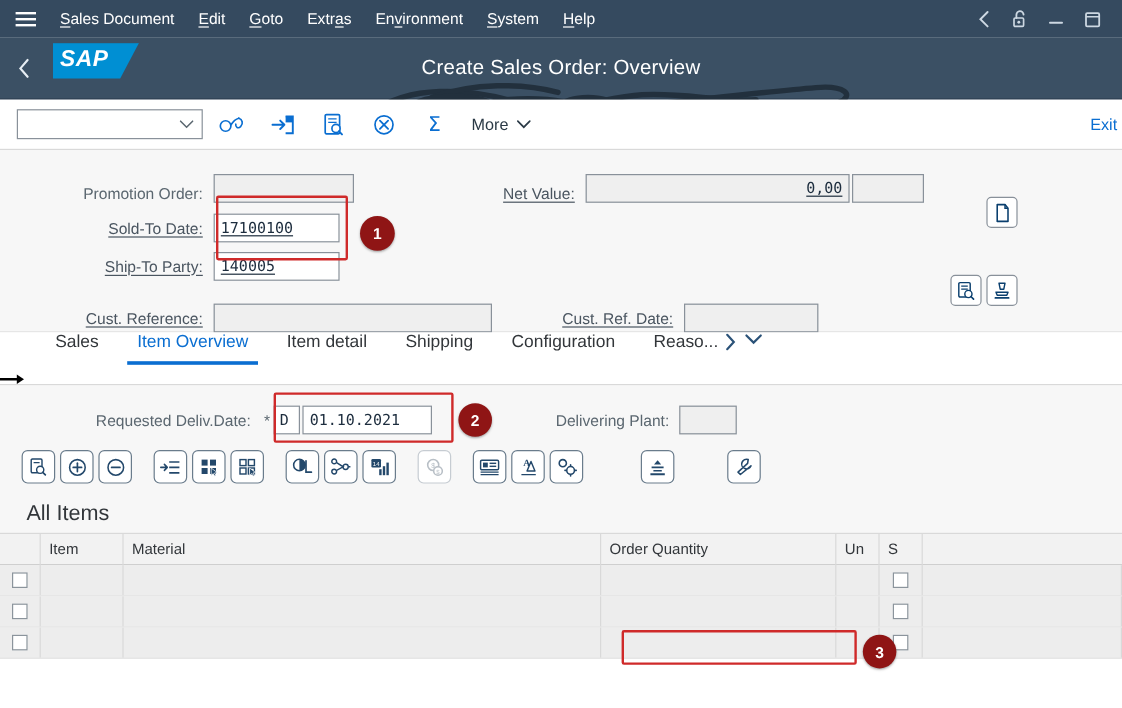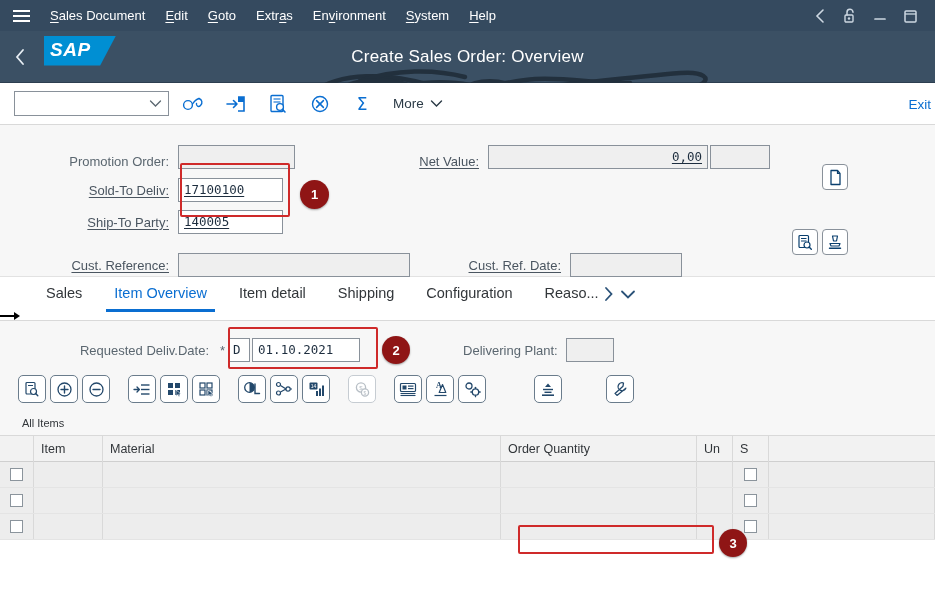--- a/index.html
+++ b/index.html
@@ -130,21 +130,21 @@
     position:absolute; border-radius: 50%;
     background:#8f1515; color:#fff;
     display:flex; align-items:center; justify-content:center;
     font-size: 13px; font-weight:bold;
     box-shadow: 0 1px 2px rgba(0,0,0,.35);
     pointer-events:none;
   }
 
   
   .tabbar {
-    height: 44px; background:#fff; display:flex; align-items:center;
+    height: 44px; background:#fff; display:flex; align-items:flex-start;
     padding-left: 30px; border-bottom: 1px solid #d9d9d9; position:relative;
   }
   .tab {
     font-size: 14.5px; color:#32363a; padding: 0 16px 11px 16px;
     cursor:pointer; white-space:nowrap; position:relative;
   }
   .tab.active { color:#0a6ed1; }
   .tab.active::after {
     content:""; position:absolute; left:8px; right:8px; bottom:0; height:3px; background:#0a6ed1;
   }
@@ -163,21 +163,21 @@
     cursor:pointer; color:#23486b;
   }
   .ib.dim { border-color:#c6ccd2; color:#b8bfc6; }
   .ib-gap { width: 10px; }
   .ib-group {
     height:28px; border:1px solid #6a7c8c; border-radius:5px; background:#fff;
     display:flex; align-items:center; gap:8px; padding: 0 16px; cursor:pointer;
     color:#23486b; font-size: 14px;
   }
 
-  .allitems { font-size: 11px; color:#32363a; padding: 6px 0 6px 22px; }
+  .allitems { font-size: 18px; color:#32363a; padding: 6px 0 6px 22px; }
 
   
   .tbl { width: 935px; border-top:1px solid #d9d9d9; }
   .tbl-head { display:flex; background:#f2f2f2; height: 26px; align-items:center; border-bottom:1px solid #cfcfcf; }
   .th {
     font-size: 12.5px; color:#32363a; padding-left: 7px;
     border-right:1px solid #d9d9d9; height:26px; line-height:26px; overflow:hidden;
     white-space:nowrap;
   }
   .tbl-row { display:flex; height: 26px; align-items:stretch; border-bottom:1px solid #e4e4e4; background:#ededed; }
@@ -320,21 +320,21 @@
       <div class="flabel link" style="width:115px; margin-left:78px;">Net Value:</div>
       <div class="finput" style="width:220px;">
         <span class="val right">0,00</span>
       </div>
       <div class="finput" style="width:60px; margin-left:2px;">
         <span class="val"></span>
       </div>
     </div>
 
     <div class="frow" style="margin-top:6px;">
-      <div class="flabel link" style="width:178px;">Sold-To Deliv:</div>
+      <div class="flabel link" style="width:178px;">Sold-To Date:</div>
       <div class="finput white" style="width:105px;">
         <span class="val">17100100</span>
       </div>
     </div>
 
     <div class="frow" style="margin-top:2px;">
       <div class="flabel link" style="width:178px;">Ship-To Party:</div>
       <div class="finput white" style="width:105px;">
         <span class="val">140005</span>
       </div>

